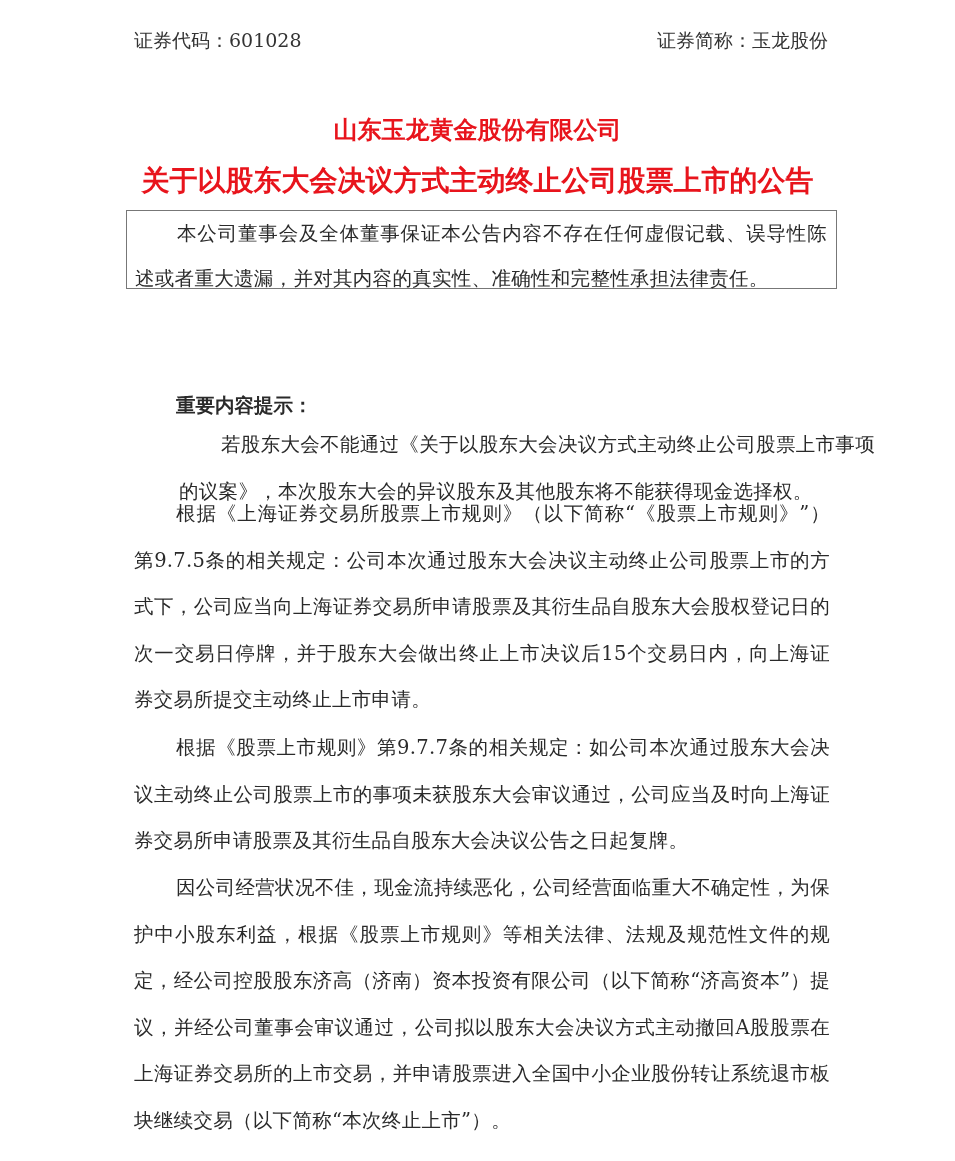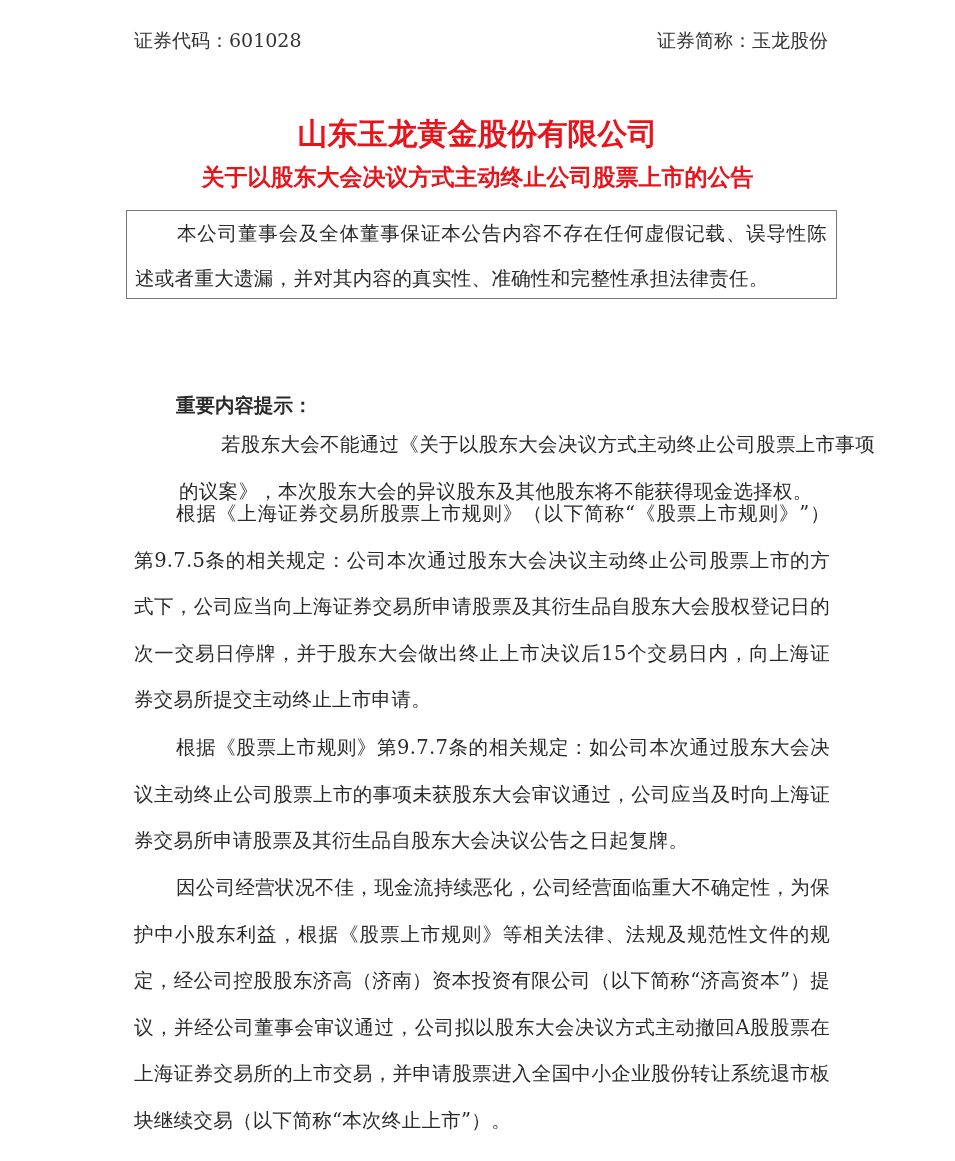--- a/index.html
+++ b/index.html
@@ -11,24 +11,24 @@
   .header-row {
     position: absolute; top: 28px; left: 134px; width: 694px;
     display: flex; justify-content: space-between;
     font-size: 19px; color: #333;
   }
   .title {
     position: absolute; left: 0; width: 955px; text-align: center;
     color: #e8141c; font-weight: bold;
     font-family: "DejaVu Sans", "Liberation Sans", sans-serif;
   }
-  .title1 { top: 114px; font-size: 30px; }
-  .title2 { top: 162px; font-size: 23px; font-family: Liberation Mono, monospace; }
+  .title1 { top: 114px; font-size: 24px; }
+  .title2 { top: 162px; font-size: 28px; font-family: Liberation Mono, monospace; }
   .disclaimer-box {
-    position: absolute; left: 126px; top: 210px; width: 711px; height: 89px;
+    position: absolute; left: 126px; top: 210px; width: 711px; height: 79px;
     border: 1.5px solid #777; box-sizing: border-box;
   }
   .para {
     position: absolute; left: 134px; width: 696px;
     font-size: 19.5px; line-height: 46.5px;
     text-align: justify; text-indent: 42px; margin: 0;
     letter-spacing: 0.3px;
   }
   .box-para { left: 8px; top: 0px; width: 692px; line-height: 45px; }
   .heading {

